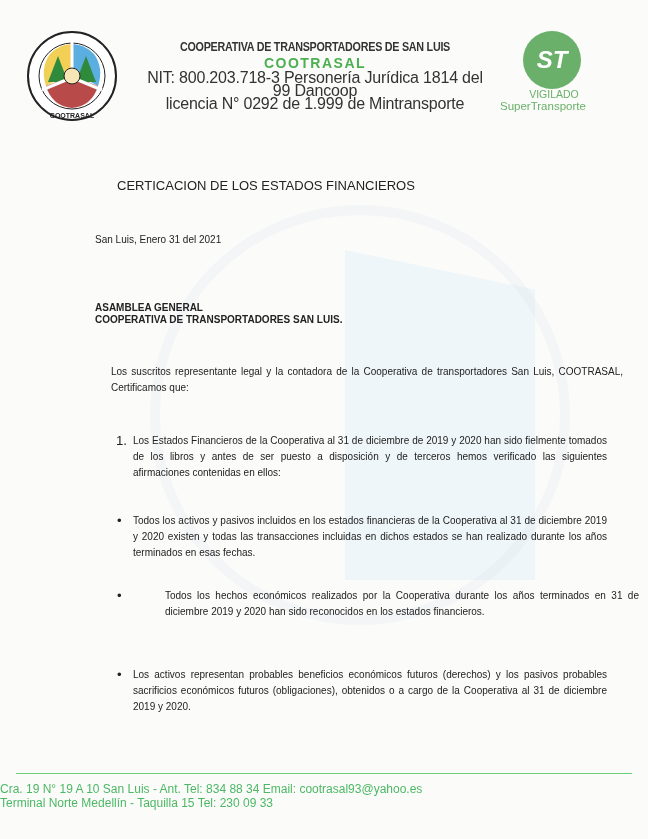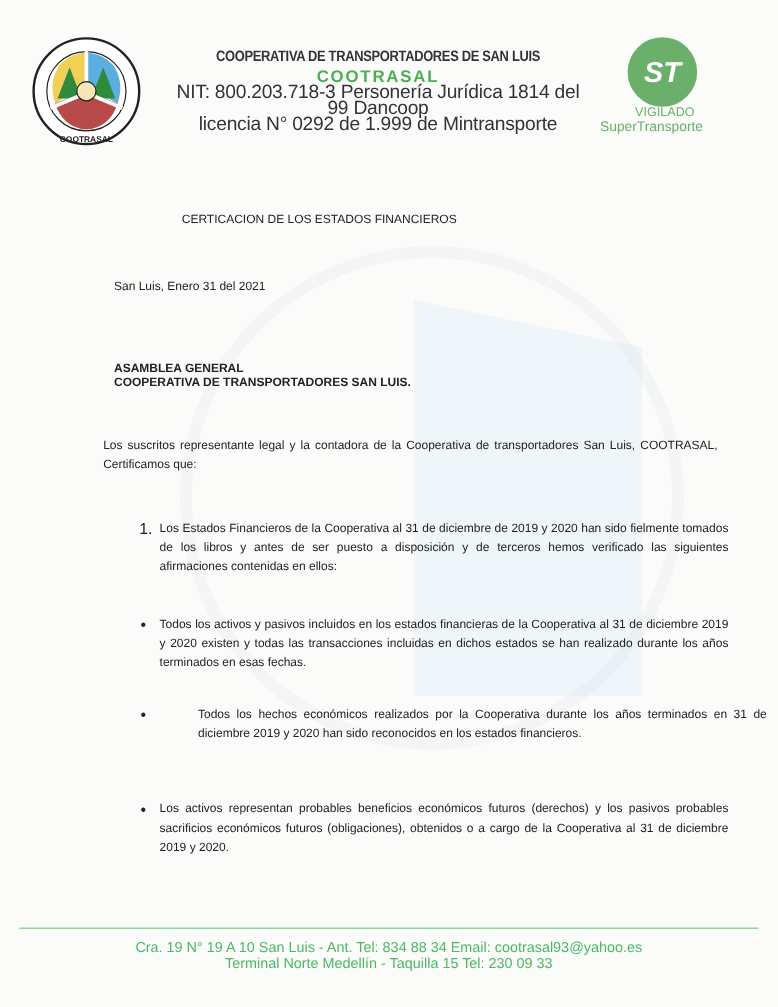--- a/index.html
+++ b/index.html
@@ -7,27 +7,27 @@
   .watermark { position: absolute; left: 150px; top: 205px; width: 420px; height: 420px; border-radius: 50%; border: 10px solid rgba(200,215,225,0.15); box-sizing: border-box; pointer-events: none; }
   .watermark-blue { position: absolute; left: 345px; top: 250px; width: 190px; height: 330px; background: rgba(190,225,245,0.18); clip-path: polygon(0 0, 100% 12%, 100% 100%, 0 100%); pointer-events: none; }
   .logo-left { position: absolute; left: 26px; top: 30px; width: 92px; height: 92px; }
   .header-center { position: absolute; left: 140px; top: 40px; width: 350px; text-align: center; }
   .hdr-title { font-family: "Liberation Sans", sans-serif; font-weight: bold; font-size: 12.5px; color: #333; letter-spacing: -0.3px; transform: scaleX(0.86); transform-origin: center; white-space: nowrap; }
   .hdr-brand { font-weight: bold; font-size: 14px; color: #4caf50; letter-spacing: 1.5px; margin-top: 1px; }
   .hdr-line { font-size: 16px; color: #333; line-height: 13px; letter-spacing: -0.2px; }
   .logo-right { position: absolute; left: 522px; top: 30px; width: 60px; height: 60px; }
   .vig1 { position: absolute; left: 500px; top: 88px; width: 108px; text-align: center; font-size: 10.5px; color: #6ab06a; }
   .vig2 { position: absolute; left: 500px; top: 100px; width: 108px; text-align: left; font-size: 11.5px; color: #6ab06a; }
-  .doc-title { position: absolute; left: 0; width: 532px; top: 178px; text-align: center; font-size: 10px; color: #222; }
+  .doc-title { position: absolute; left: 0; width: 532px; top: 178px; text-align: center; font-size: 13px; color: #222; }
   .p { position: absolute; font-size: 10px; line-height: 16px; color: #222; }
   .just { text-align: justify; text-align-last: left; }
   .bold { font-weight: bold; }
   .marker { position: absolute; font-size: 13.2px; color: #222; }
   .footer-line { position: absolute; left: 16px; top: 773px; width: 616px; height: 1px; background: #6ecf7e; }
-  .footer { position: absolute; left: 0; width: 648px; text-align: center; font-size: 12px; color: #4cb865; line-height: 14px; }
+  .footer { position: absolute; left: 0; width: 648px; text-align: left; font-size: 12px; color: #4cb865; line-height: 14px; }
 </style>
 </head>
 <body>
 
 <div class="watermark"></div>
 <div class="watermark-blue"></div>
 
 <div class="logo-left">
   <svg width="92" height="92" viewBox="0 0 92 92">
     <circle cx="46" cy="46" r="44" fill="#fff" stroke="#222" stroke-width="2"></circle>
@@ -61,21 +61,21 @@
 <div class="vig1">VIGILADO</div>
 <div class="vig2">SuperTransporte</div>
 
 <div class="doc-title">CERTICACION DE LOS ESTADOS FINANCIEROS</div>
 
 <div class="p" style="left:95px; top:232px;">San Luis, Enero 31 del 2021</div>
 
 <div class="p bold" style="left:95px; top:300px;">ASAMBLEA GENERAL</div>
 <div class="p bold" style="left:95px; top:312px;">COOPERATIVA DE TRANSPORTADORES SAN LUIS.</div>
 
-<div class="p just" style="left:86px; top:364px; width:512px;">Los suscritos representante legal y la contadora de la Cooperativa de transportadores San Luis, COOTRASAL,  Certificamos que:</div>
+<div class="p just" style="left:111px; top:364px; width:512px;">Los suscritos representante legal y la contadora de la Cooperativa de transportadores San Luis, COOTRASAL,  Certificamos que:</div>
 
 <span class="marker" style="left:116px; top:433px;">1.</span>
 <div class="p just" style="left:133px; top:433px; width:474px;">Los Estados Financieros de la Cooperativa al 31 de diciembre  de 2019 y 2020 han sido fielmente tomados de los libros y antes de ser puesto a disposición y de terceros hemos verificado las siguientes afirmaciones contenidas en ellos:</div>
 
 <span class="marker" style="left:117px; top:513px;">•</span>
 <div class="p just" style="left:133px; top:513px; width:474px;">Todos los activos y pasivos incluidos en los estados financieras de la Cooperativa al 31 de diciembre 2019 y 2020 existen y todas las transacciones incluidas en dichos estados se han realizado durante los años terminados en esas fechas.</div>
 
 <span class="marker" style="left:117px; top:588px;">•</span>
 <div class="p just" style="left:133px; top:588px; width:474px;margin-left:32px;">Todos los hechos económicos realizados por la Cooperativa durante los años terminados en 31 de diciembre 2019 y 2020 han sido reconocidos en los estados financieros.</div>
 

